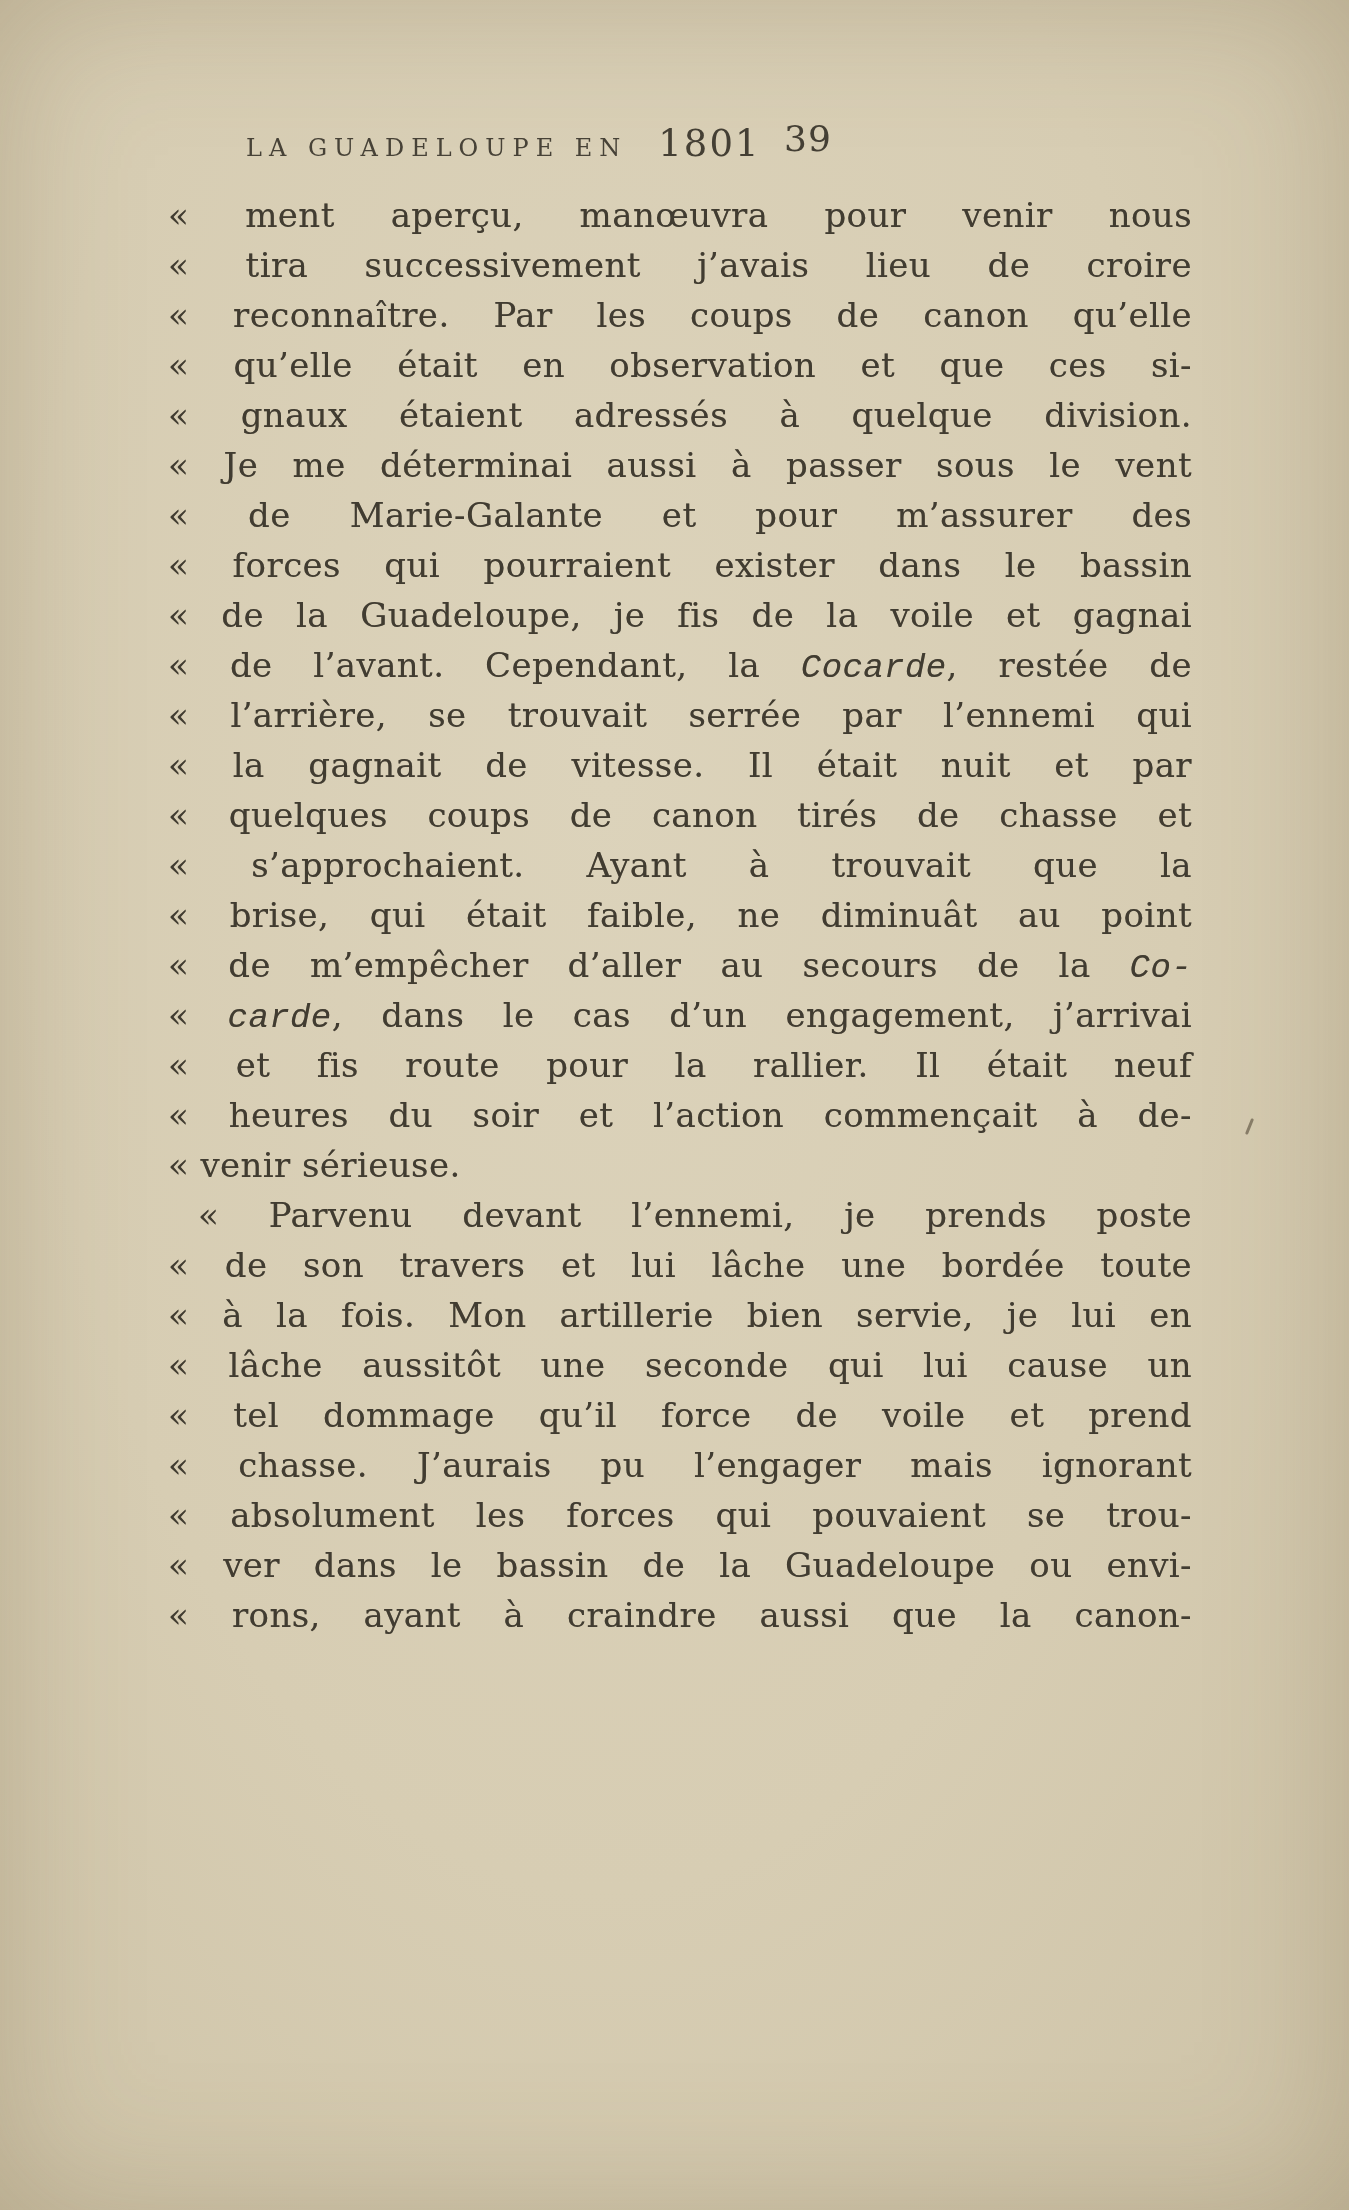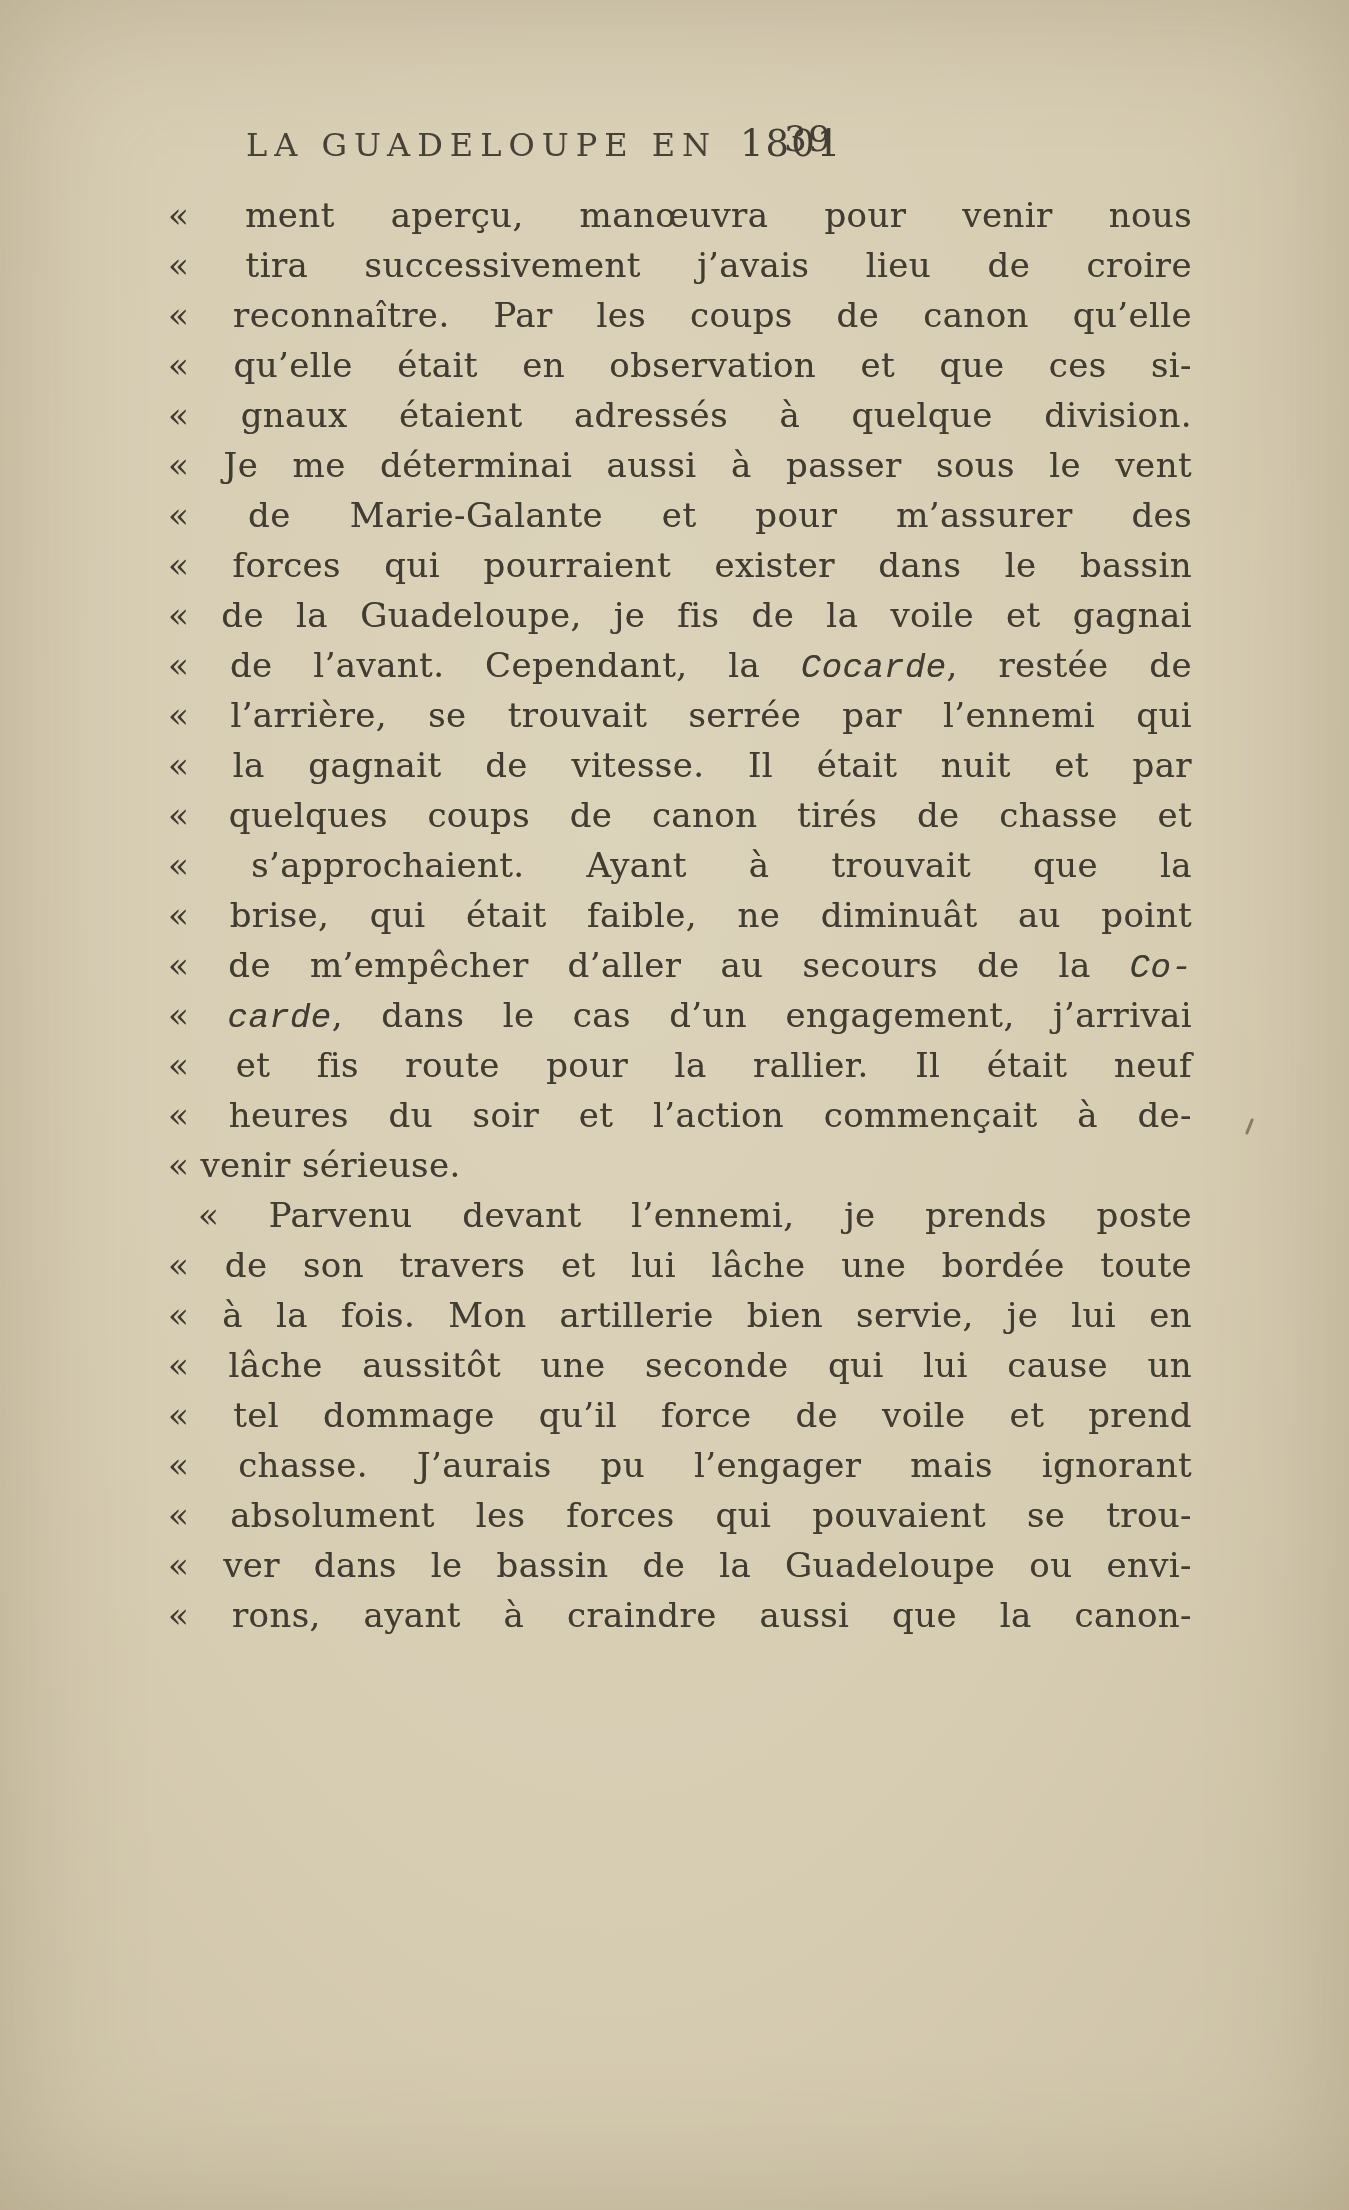--- a/index.html
+++ b/index.html
@@ -17,28 +17,28 @@
   }
 
   
   .running-head {
     position: absolute;
     left: 246px;
     top: 122px;
     white-space: nowrap;
   }
   .rh-title {
-    font-size: 32px;
+    font-size: 24px;
     letter-spacing: 7px;
     color: #474237;
   }
   .rh-year {
     font-size: 37px;
     letter-spacing: 2px;
-    margin-left: 23px;
+    margin-left: 31px;
     color: #443f34;
   }
   .page-num {
     position: absolute;
     left: 784px;
     top: 118px;
     font-size: 36px;
     letter-spacing: 1px;
     color: #443f34;
   }

